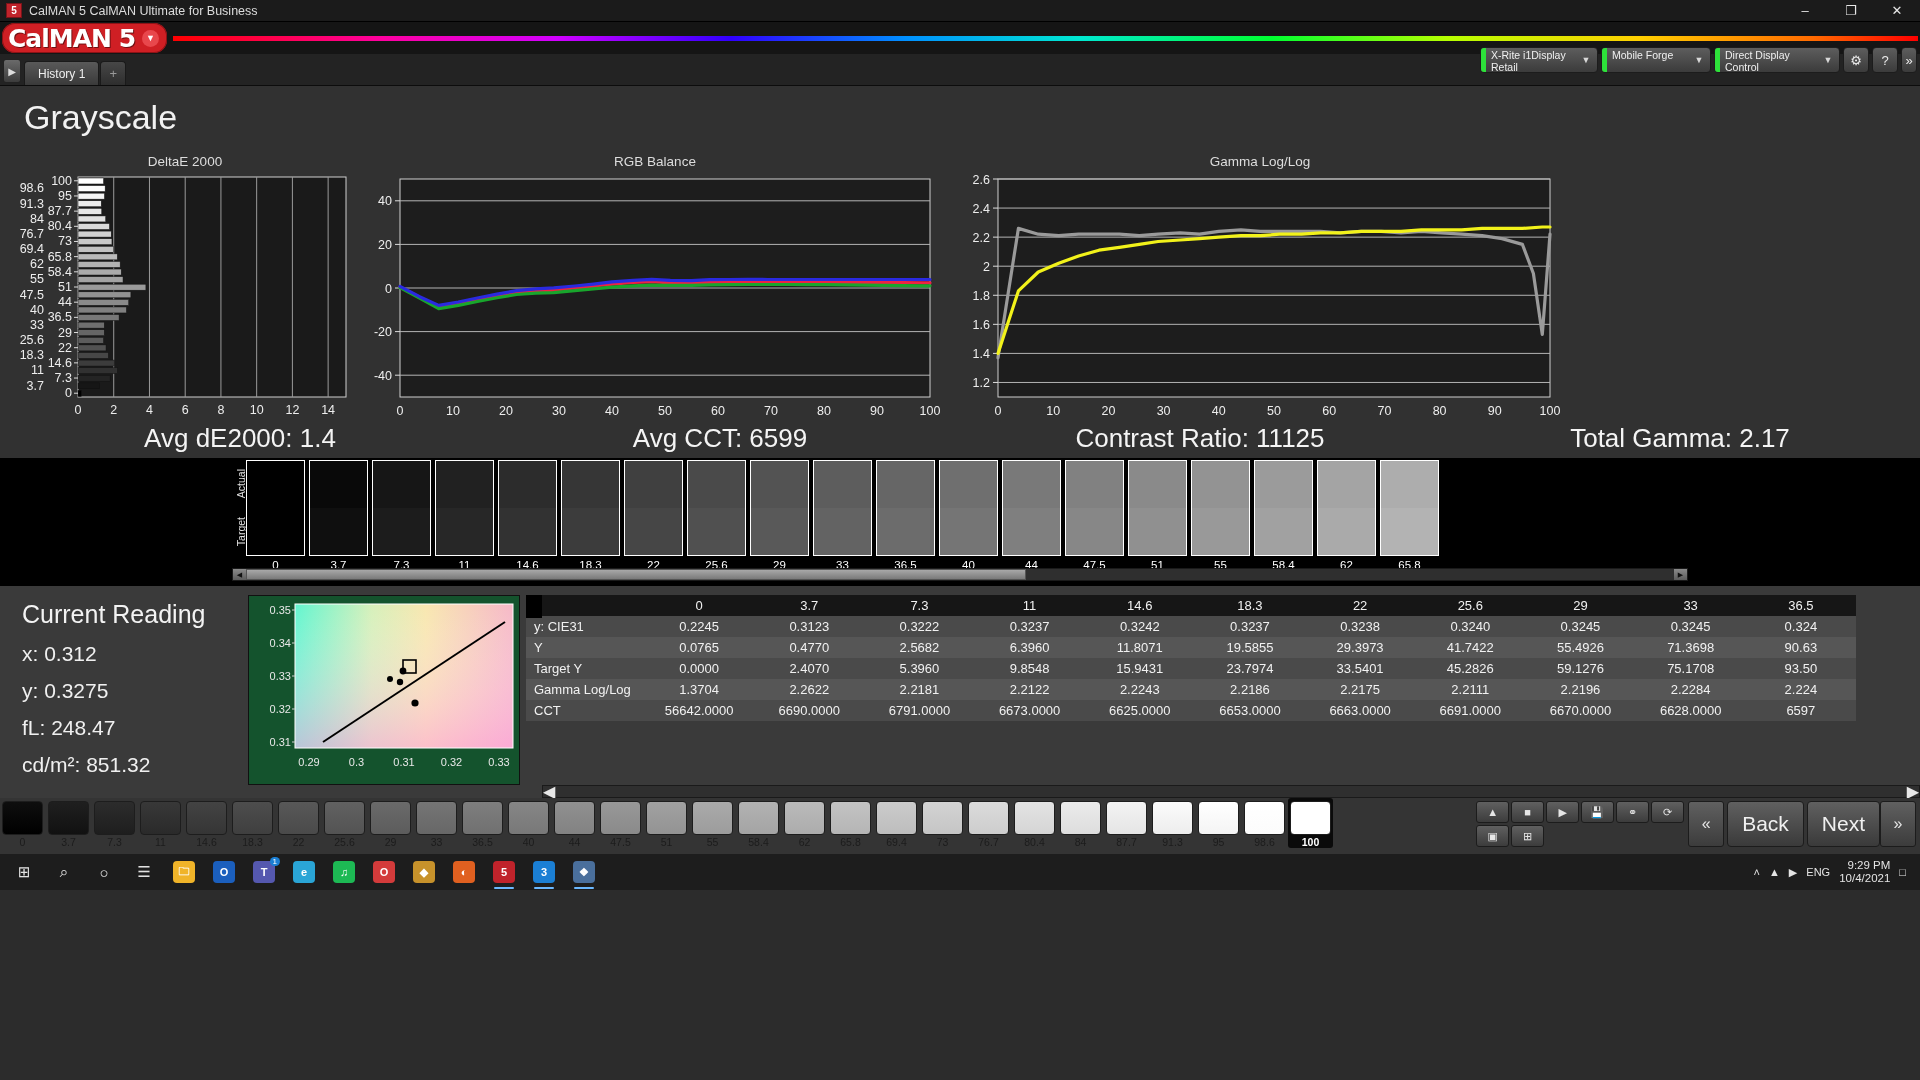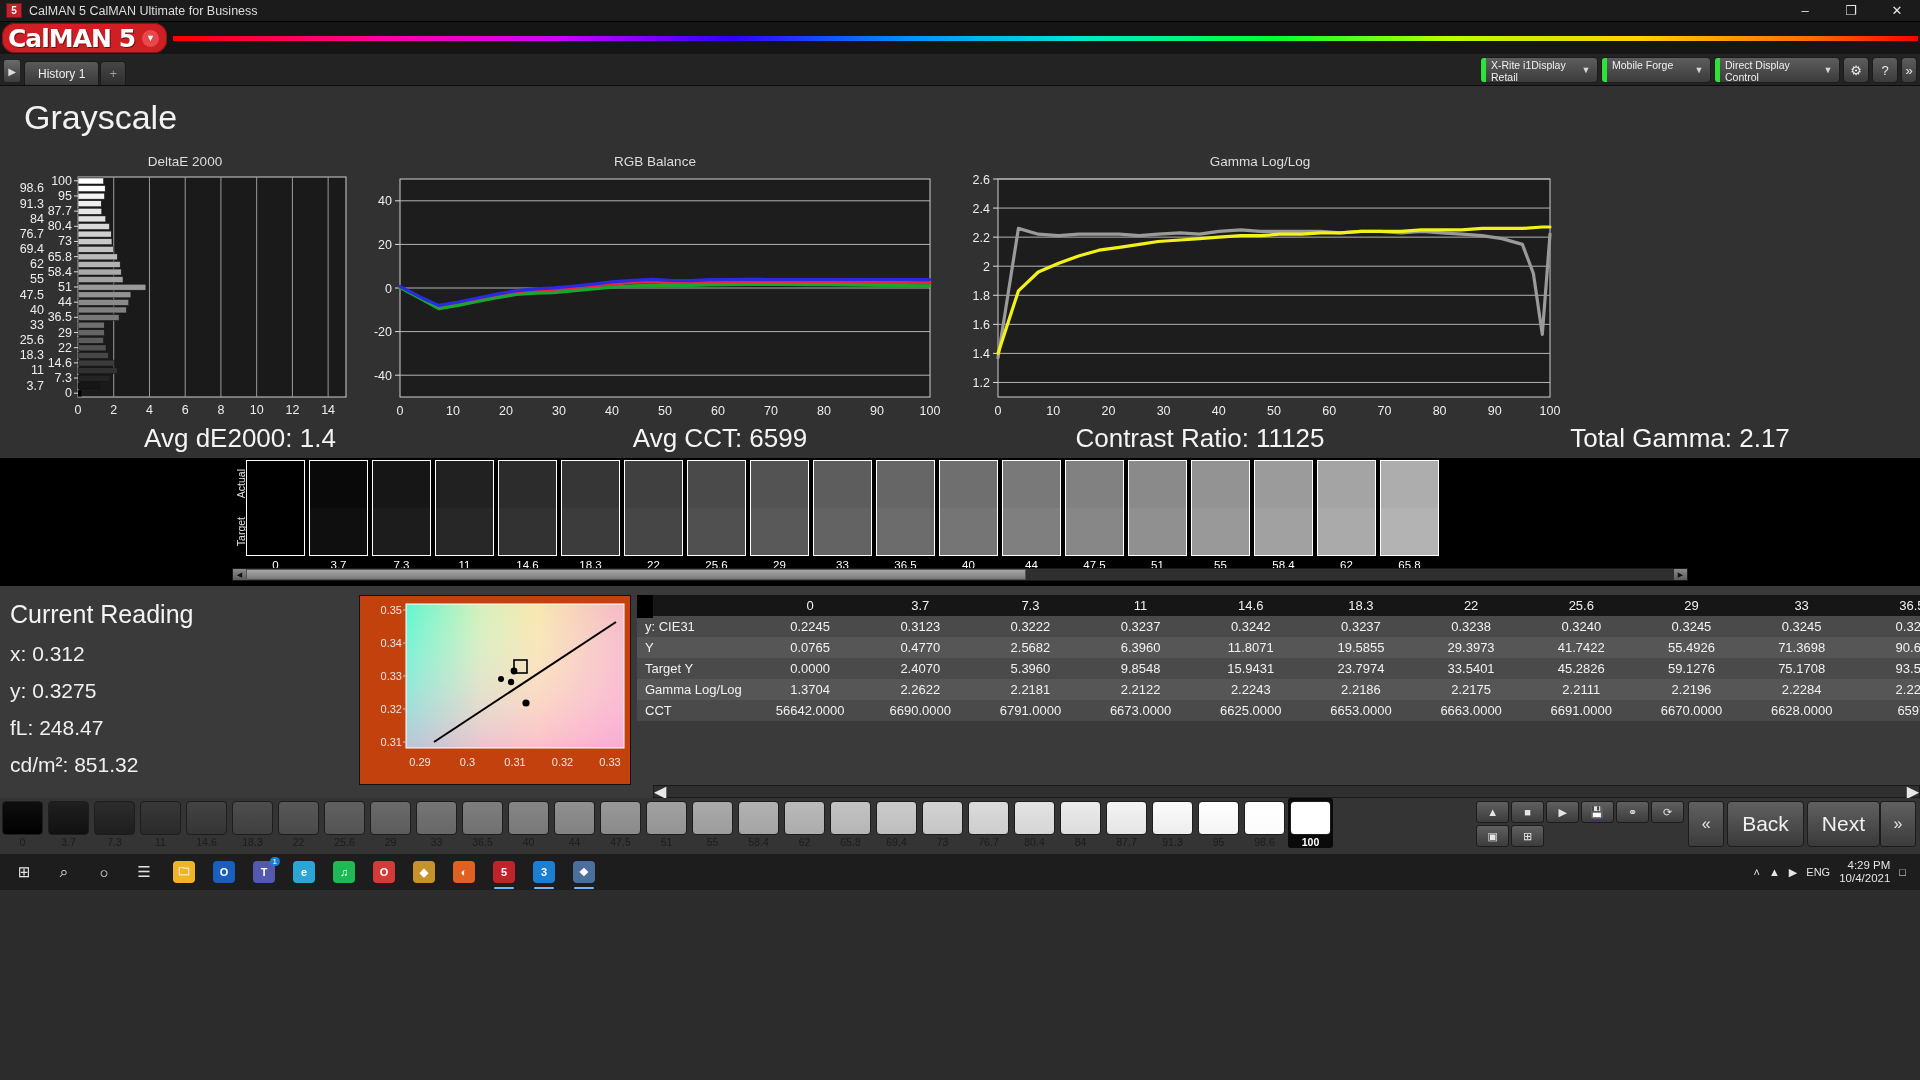--- a/index.html
+++ b/index.html
@@ -40,21 +40,21 @@
         display:flex; align-items:center; justify-content:center; font-size:10px; color:#ddd; }
   .tab { height:24px; padding:0 13px; margin-bottom:0; border-radius:4px 4px 0 0;
         background:linear-gradient(#595959,#3a3a3a); border:1px solid #1a1a1a;
         border-bottom:none; font-size:12px; color:#efefef; display:flex;
         align-items:center; }
   .tabplus { height:24px; width:26px; border-radius:4px 4px 0 0;
         background:linear-gradient(#474747,#2e2e2e); border:1px solid #1a1a1a;
         border-bottom:none; display:flex; align-items:center; justify-content:center;
         font-size:13px; color:#9a9a9a; margin-left:1px; }
   .toolright { margin-left:auto; display:flex; align-items:center; gap:3px;
-        padding-right:3px; padding-bottom:2px; }
+        padding-right:3px; padding-bottom:12px; }
   .combo { height:26px; min-width:110px; border-radius:4px;
         background:linear-gradient(#5d5d5d,#3b3b3b); border:1px solid #1c1c1c;
         display:flex; align-items:stretch; position:relative; overflow:hidden; }
   .combo .stripe { width:5px; background:#2de23a; }
   .combo .ctext { flex:1; padding:2px 4px 0 5px; font-size:10.5px; line-height:11.5px;
         color:#f0f0f0; }
   .combo .carrow { width:22px; display:flex; align-items:center; justify-content:center;
         font-size:9px; color:#d8d8d8; }
   .iconbtn { width:26px; height:26px; border-radius:4px;
         background:linear-gradient(#5d5d5d,#3b3b3b); border:1px solid #1c1c1c;
@@ -83,24 +83,24 @@
   .patchlab { text-align:center; font-size:11.5px; color:#fff; margin-top:3px; }
   .hscroll { position:absolute; left:232px; right:232px; bottom:5px; height:13px;
         background:#2f2f2f; border:1px solid #1a1a1a; display:flex; align-items:center; }
   .hscroll .sb-arrow { width:13px; height:11px; background:linear-gradient(#8a8a8a,#5c5c5c);
         display:flex; align-items:center; justify-content:center; font-size:7px; color:#111; }
   .hscroll .sb-thumb { height:11px; background:linear-gradient(#a8a8a8,#7a7a7a);
         border:1px solid #555; }
 
   
   .lower { height:212px; background:#3a3a3a; display:flex; position:relative; }
-  .reading { width:359px; padding:14px 0 0 10px; }
+  .reading { width:248px; padding:14px 0 0 22px; }
   .reading h2 { font-size:25px; font-weight:400; color:#f3f3f3; margin-bottom:13px; }
   .reading .rv { font-size:21px; color:#f0f0f0; margin-bottom:13px; }
-  .ciebox { width:272px; height:190px; margin-top:9px; background:#c2410c;
+  .ciebox { width:272px; height:190px; margin-top:9px; background:#14532d;
         border:1px solid #111; padding:4px; position:relative; }
   .tablewrap { flex:1; margin:9px 0 0 6px; position:relative; overflow:hidden; }
   table.data { border-collapse:collapse; width:1330px; table-layout:fixed; }
   table.data th, table.data td { font-size:13px; padding:3px 0 3px 0; text-align:center;
         color:#f1f1f1; white-space:nowrap; }
   table.data th.rowlab, table.data td.rowlab { text-align:left; padding-left:8px;
         width:118px; }
   table.data thead th { background:#161616; font-weight:normal; }
   table.data tbody tr:nth-child(odd)  td { background:#4a4a4a; }
   table.data tbody tr:nth-child(even) td { background:#565656; }
@@ -816,18 +816,18 @@
         <div class="sq" style="background: rgb(74, 111, 156);">❖</div>
         <div class="underline"></div>
       </div>
     </div>
   <div class="tbright">
     <span>˄</span>
     <span>▲</span>
     <span>▶</span>
     <span>ENG</span>
     <span class="clock">
-      <div>4:29 PM</div>
+      <div>9:29 PM</div>
       <div>10/4/2021</div>
     </span>
     <span>□</span>
   </div>
 </div>
 
 </body></html>

